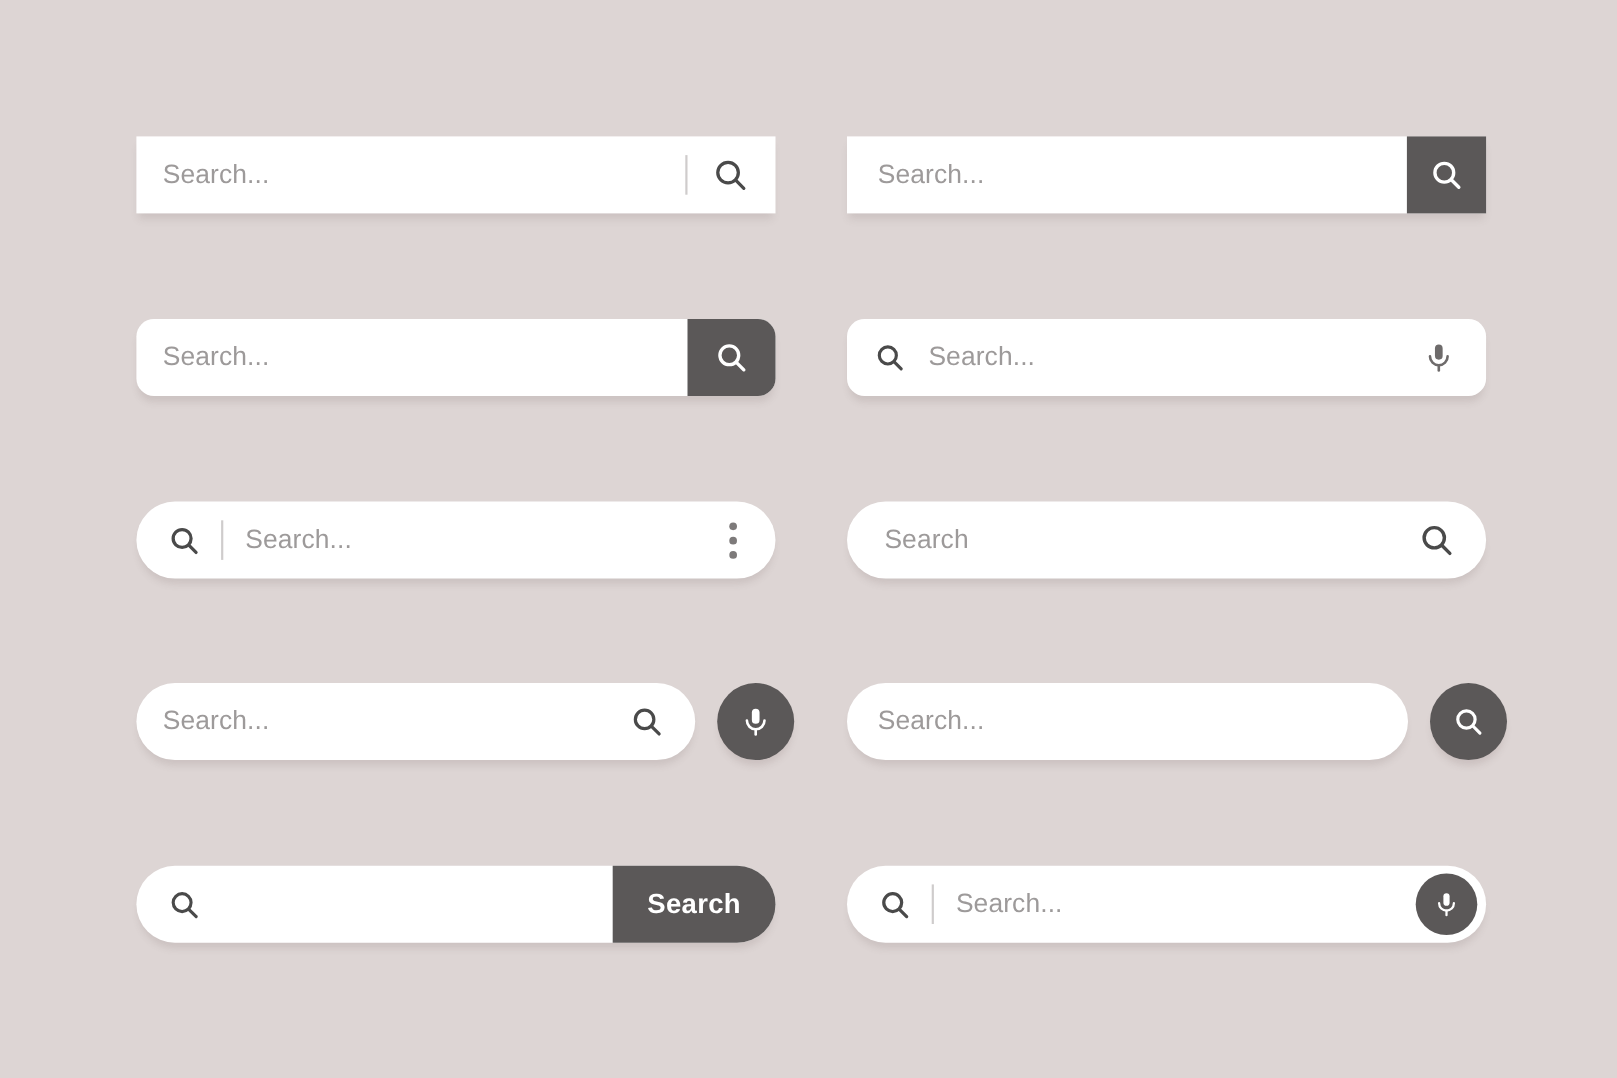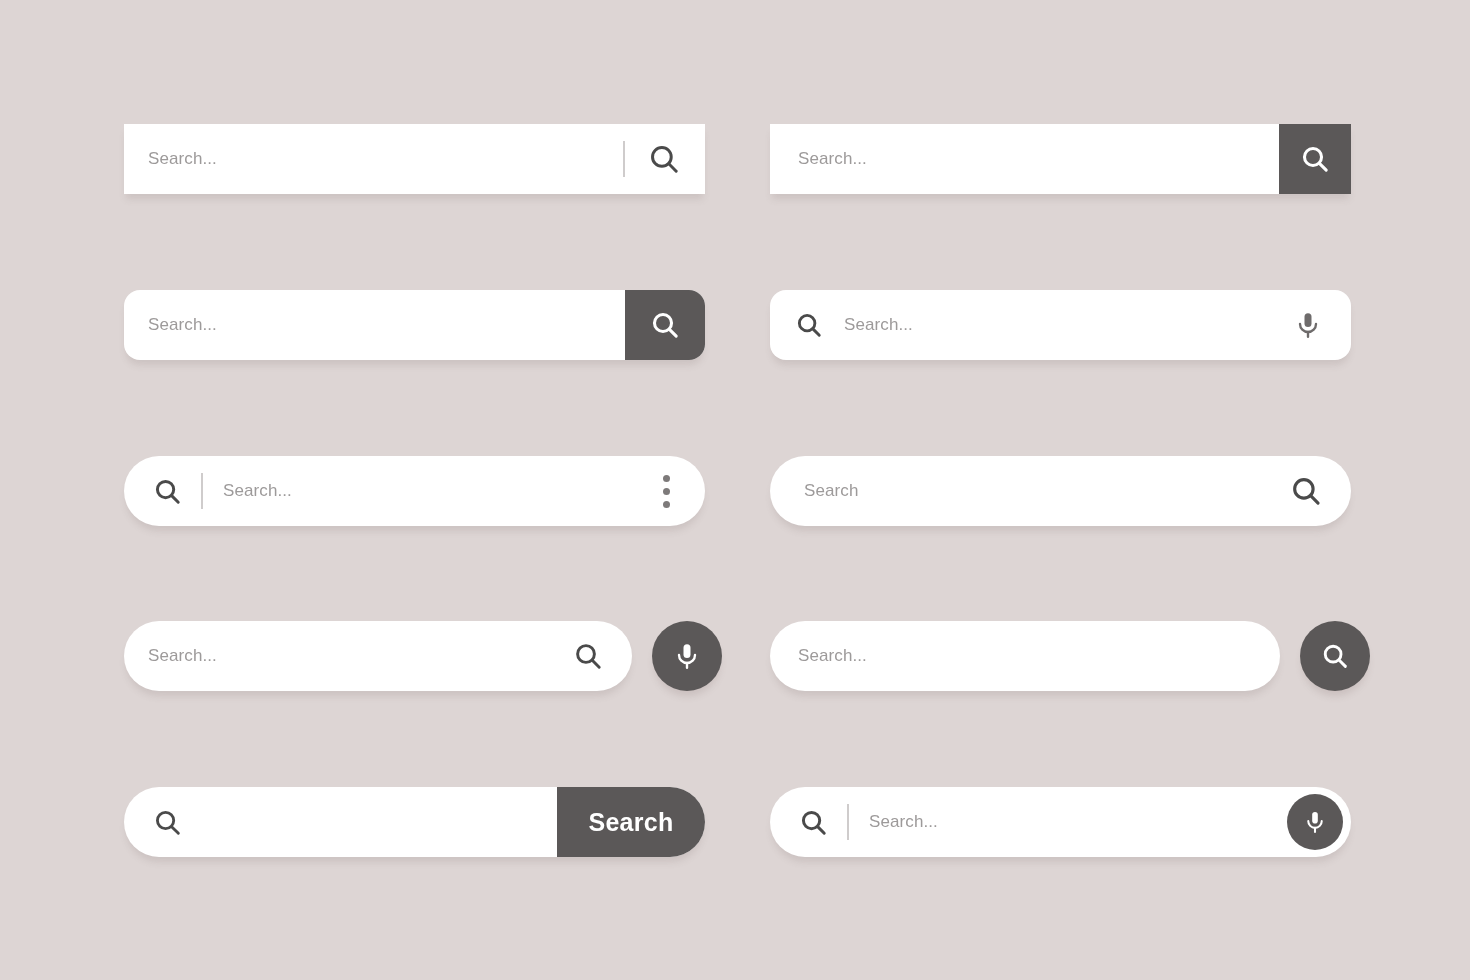--- a/index.html
+++ b/index.html
@@ -50,21 +50,21 @@
   .bar-rect   { border-radius: 0; }
   .bar-soft   { border-radius: 16px; }
   .bar-pill   { border-radius: 35px; }
 
   .w-main   { width: 581px; }
   .w-short  { width: 508px; }
   .w-short2 { width: 510px; }
 
   .placeholder {
     color: #9d9a9a;
-    font-size: 17px;
+    font-size: 24px;
     letter-spacing: 0.1px;
     white-space: nowrap;
     user-select: none;
   }
 
   .divider {
     width: 2px;
     height: 36px;
     background: #cfcccc;
     flex: none;

